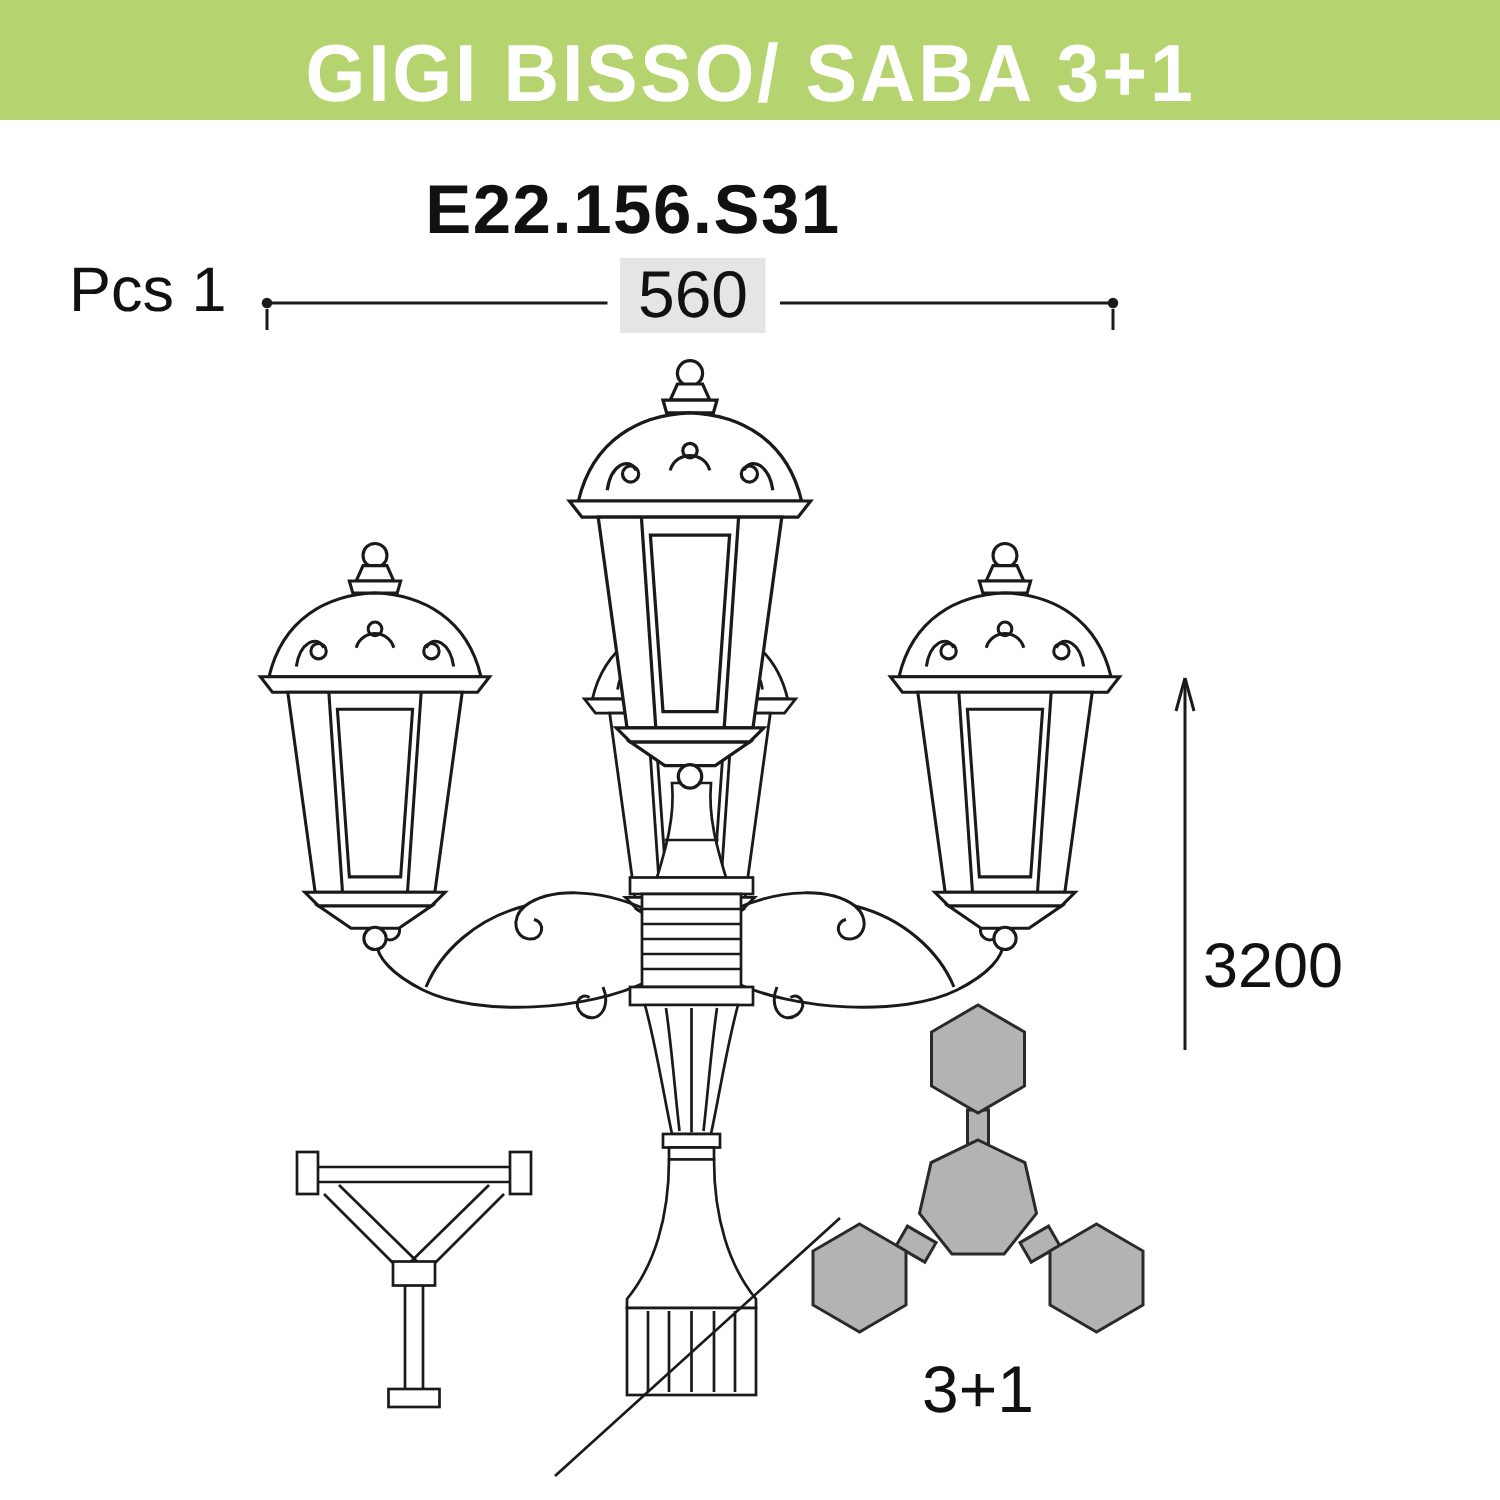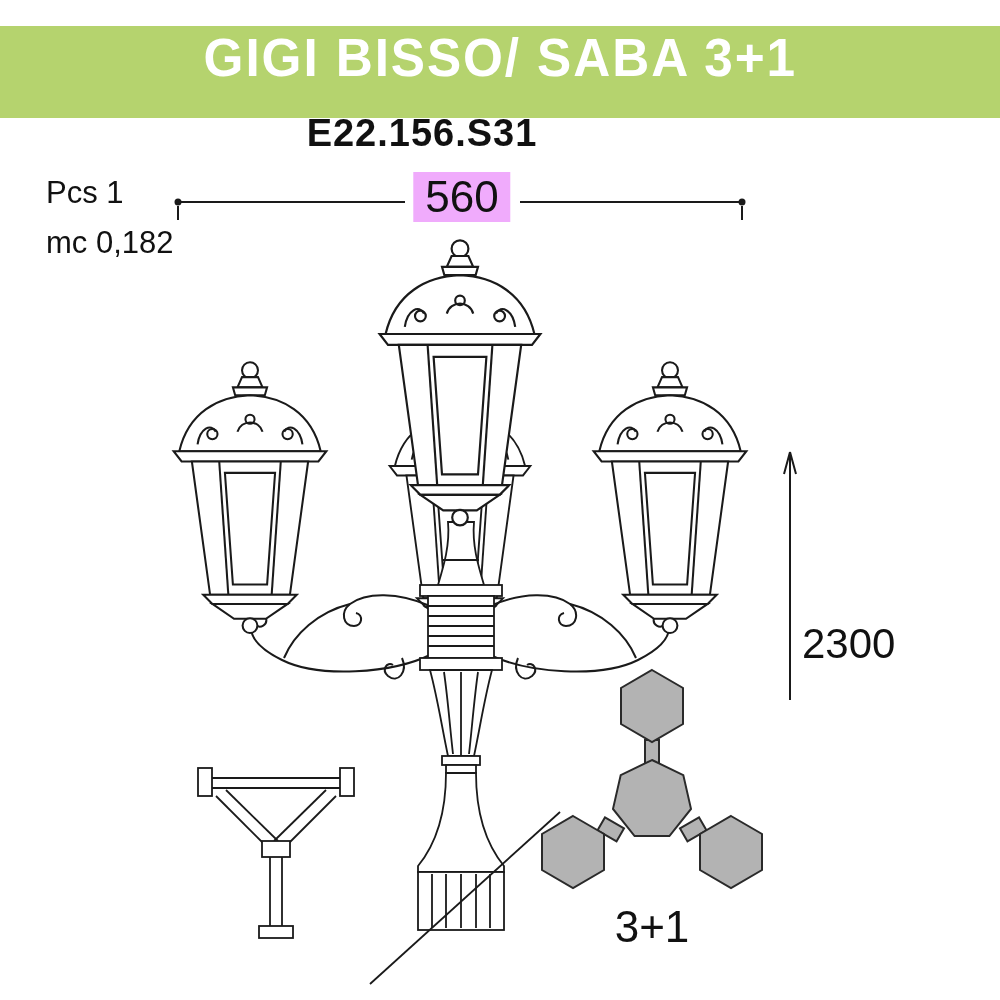--- a/index.html
+++ b/index.html
@@ -6,39 +6,39 @@
     --header-bg:#b5d36e;
     --line-color:#1a1a1a;
     --hex-fill:#b3b3b3;
   }
   html,body{margin:0;padding:0;background:#fff;}
   body{
     width:1000px;height:1000px;position:relative;overflow:hidden;
     font-family:"Liberation Sans", sans-serif;color:#111;
   }
   .header{
-    position:absolute;left:0;top:26px;width:1000px;height:92px;
+    position:absolute;left:0;top:0;width:1000px;height:80px;
     background:var(--header-bg);
-    display:flex;align-items:flex-start;justify-content:center;
+    display:flex;align-items:flex-end;justify-content:center;
   }
   .header-title{
     color:#ffffff;font-size:54px;font-weight:bold;letter-spacing:2px;
     white-space:nowrap;transform:scaleX(0.95);
   }
   .model-code{
     position:absolute;top:112px;left:0;width:844px;text-align:center;
-    font-size:38px;font-weight:700;letter-spacing:1px;
+    font-size:46px;font-weight:700;letter-spacing:1px;
   }
   .specs{
-    position:absolute;left:46px;top:168px;font-size:31px;line-height:50px;
+    position:absolute;left:46px;top:168px;font-size:42px;line-height:50px;
     font-weight:500;
   }
   .dim-width-label{
     position:absolute;left:462px;top:172px;transform:translateX(-50%);
-    font-size:44px;font-weight:500;background:#f0abfc;padding:0 12px;z-index:3;
+    font-size:44px;font-weight:500;background:#e5e5e5;padding:0 12px;z-index:3;
   }
   .dim-height-label{
     position:absolute;left:802px;top:620px;font-size:42px;font-weight:500;z-index:3;
   }
   .config-label{
     position:absolute;left:652px;top:890px;transform:translateX(-50%);
     font-size:44px;font-weight:500;z-index:3;margin-top:12px;
   }
   svg.drawing{position:absolute;left:0;top:0;z-index:1;}
   .ln{stroke:var(--line-color);stroke-width:1.8;fill:none;}
@@ -51,25 +51,24 @@
 <body>
 
 <div class="header">
   <div class="header-title">GIGI BISSO/ SABA 3+1</div>
 </div>
 
 <div class="model-code">E22.156.S31</div>
 
 <div class="specs">
   <div>Pcs 1</div>
-  <div>mc 0,182</div>
 </div>
 
 <div class="dim-width-label">560</div>
-<div class="dim-height-label">2300</div>
+<div class="dim-height-label">3200</div>
 <div class="config-label">3+1</div>
 
 <svg class="drawing" width="1000" height="1000" viewBox="0 0 1000 1000">
   <defs>
 
     <g id="lantern" stroke="#1a1a1a" stroke-width="1.8">
       <circle cx="0" cy="9" r="7" fill="#fff"></circle>
       <path d="M-7,15 L7,15 L11,24 L-11,24 Z" fill="#fff"></path>
       <path d="M-15,24 L15,24 L13,31 L-13,31 Z" fill="#fff"></path>
       <path d="M-62,80 C-54,46 -28,32 0,31 C28,32 54,46 62,80 Z" fill="#fff"></path>

